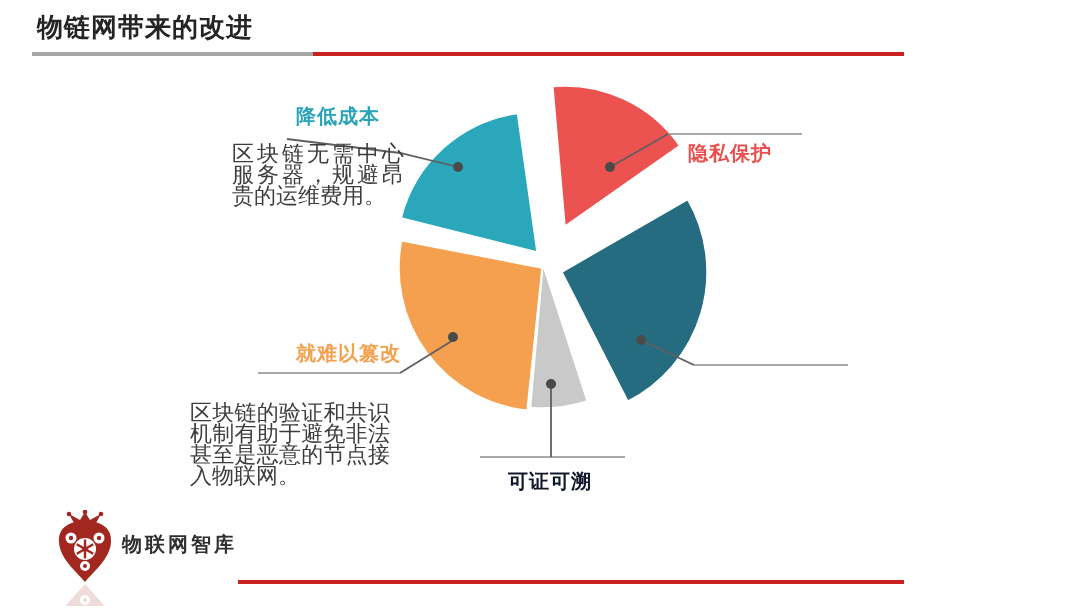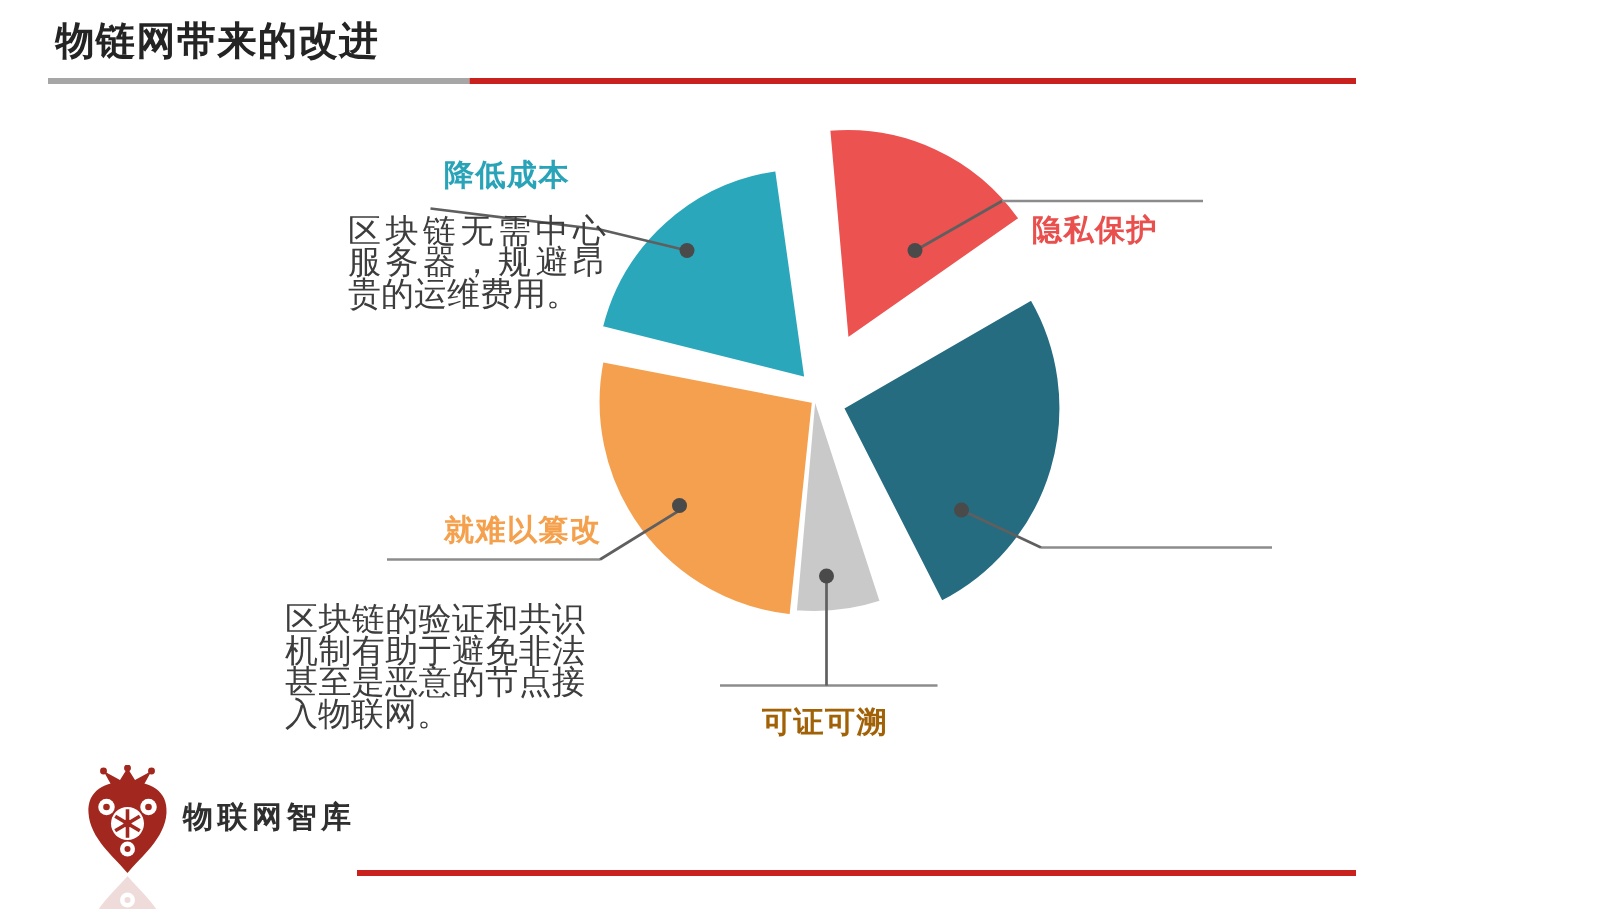--- a/index.html
+++ b/index.html
@@ -85,21 +85,21 @@
 
   <div class="co-head" id="h-cost" style="color: rgb(41, 163, 184);">降低成本</div>
   <div class="co-desc" id="d-cost">区块链无需中心服务器，规避昂贵的运维费用。</div>
 
   <div class="co-head" id="h-privacy" style="color: rgb(233, 79, 76);">隐私保护</div>
 
 
   <div class="co-head" id="h-identity" style="color: rgb(245, 160, 76);">就难以篡改</div>
   <div class="co-desc" id="d-identity">区块链的验证和共识机制有助于避免非法甚至是恶意的节点接入物联网。</div>
 
-  <div class="co-head" id="h-trace" style="color: #a16207;">可证可溯</div>
+  <div class="co-head" id="h-trace" style="color: #0f172a;">可证可溯</div>
 
   <svg id="logo" width="70" height="96" viewBox="0 0 70 96">
     <g id="logo-main" fill="var(--logo-red,#a2281f)">
       <path d="M24,13 L19,4 L30,10 L35,2 L40,10 L51,4 L46,13 Z"></path>
       <circle cx="19" cy="4" r="2.3"></circle>
         <circle cx="35" cy="2" r="2.3"></circle>
         <circle cx="51" cy="4" r="2.3"></circle>
       <path d="M35,72 C26,61 10,49 9,32 C8,17 20,11 35,11 C50,11 62,17 61,32 C60,49 44,61 35,72 Z"></path>
       <g fill="#ffffff">
         <circle cx="21" cy="28" r="5.5"></circle>

